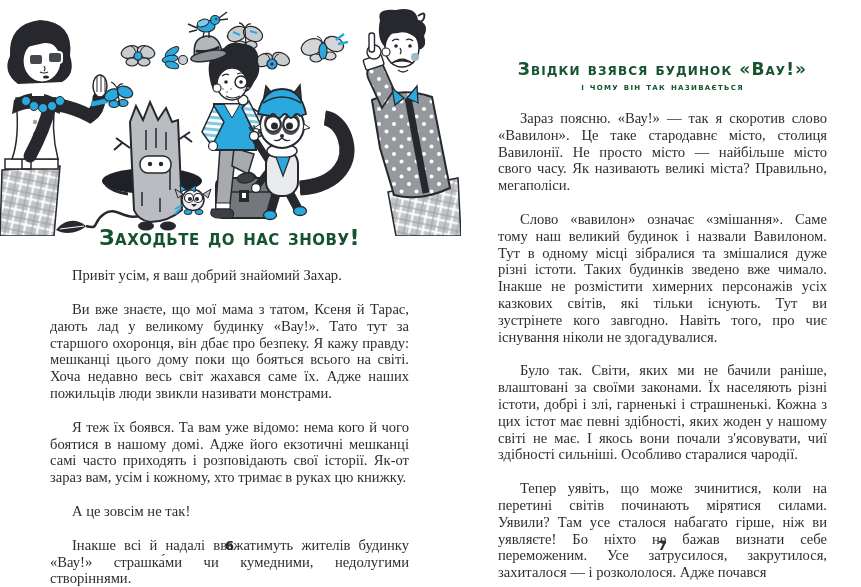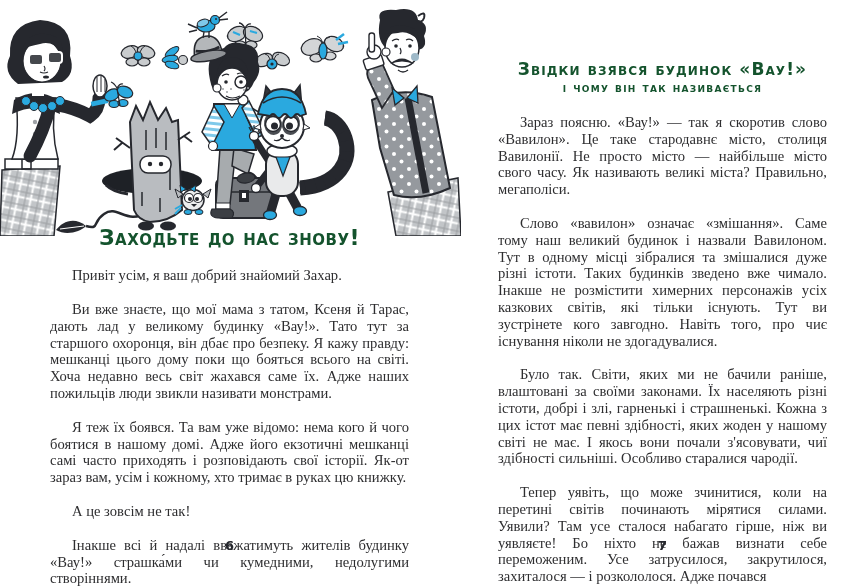--- a/index.html
+++ b/index.html
@@ -16,21 +16,21 @@
   .display{
     font-family:"DejaVu Sans", sans-serif;
     font-weight:700;
     font-variant:small-caps;
     color:#14532d;
     text-align:center;
   }
   .title{margin-top:226px;font-size:22px;letter-spacing:.5px;line-height:1.1;}
   .heading{margin-top:58px;line-height:1.3;}
   .heading .h-line1{display:block;font-size:17px;letter-spacing:1.1px;}
-  .heading .h-line2{display:block;font-size:13px;letter-spacing:1.3px;}
+  .heading .h-line2{display:block;font-size:10px;letter-spacing:1.3px;}
   .bodytext{font-size:14.6px;line-height:16.8px;text-align:justify;}
   .col-left  .bodytext{margin-top:14px;}
   .col-right .bodytext{margin-top:15px;}
   .bodytext p{margin:17px;text-indent:22px;}
   .pagenum{
     position:absolute;top:538px;left:0;width:100%;text-align:center;
     font-family:"DejaVu Sans", sans-serif;font-weight:700;font-size:13px;color:#26282e;
   }
   svg .ln{stroke:#26282e;fill:none;}
 </style>

